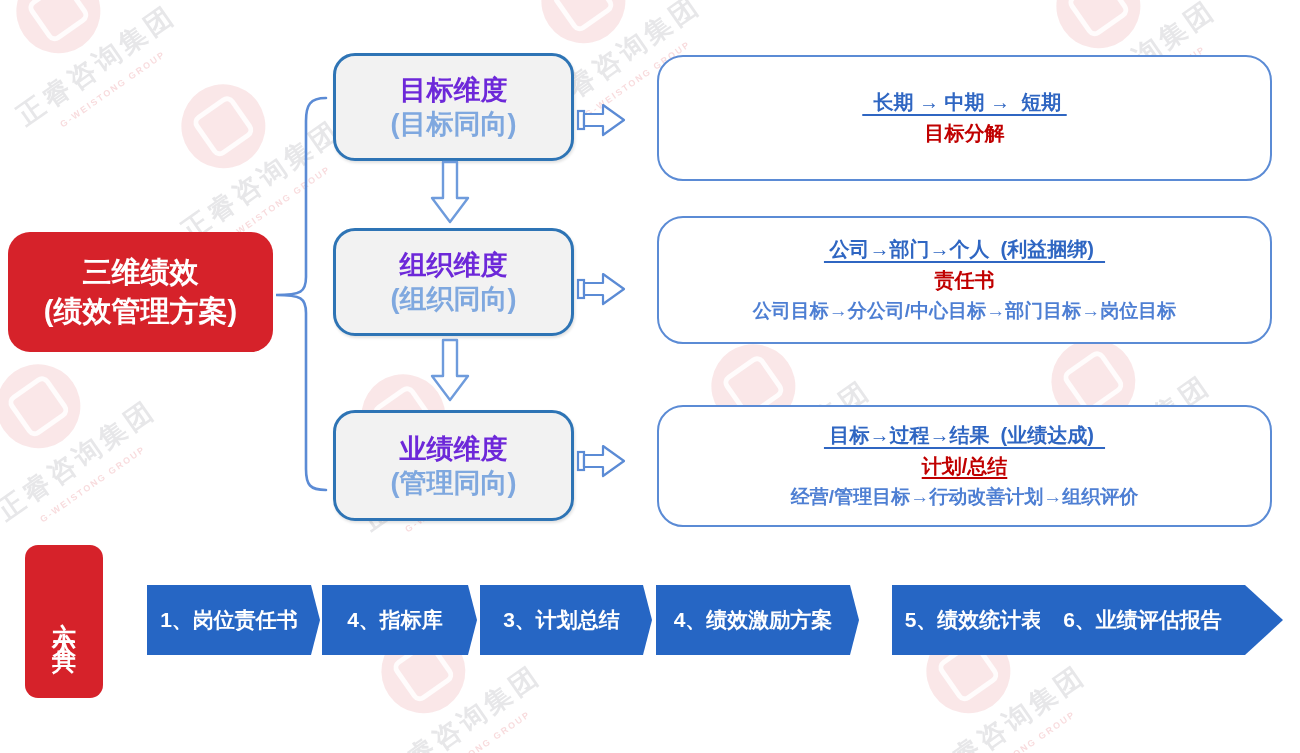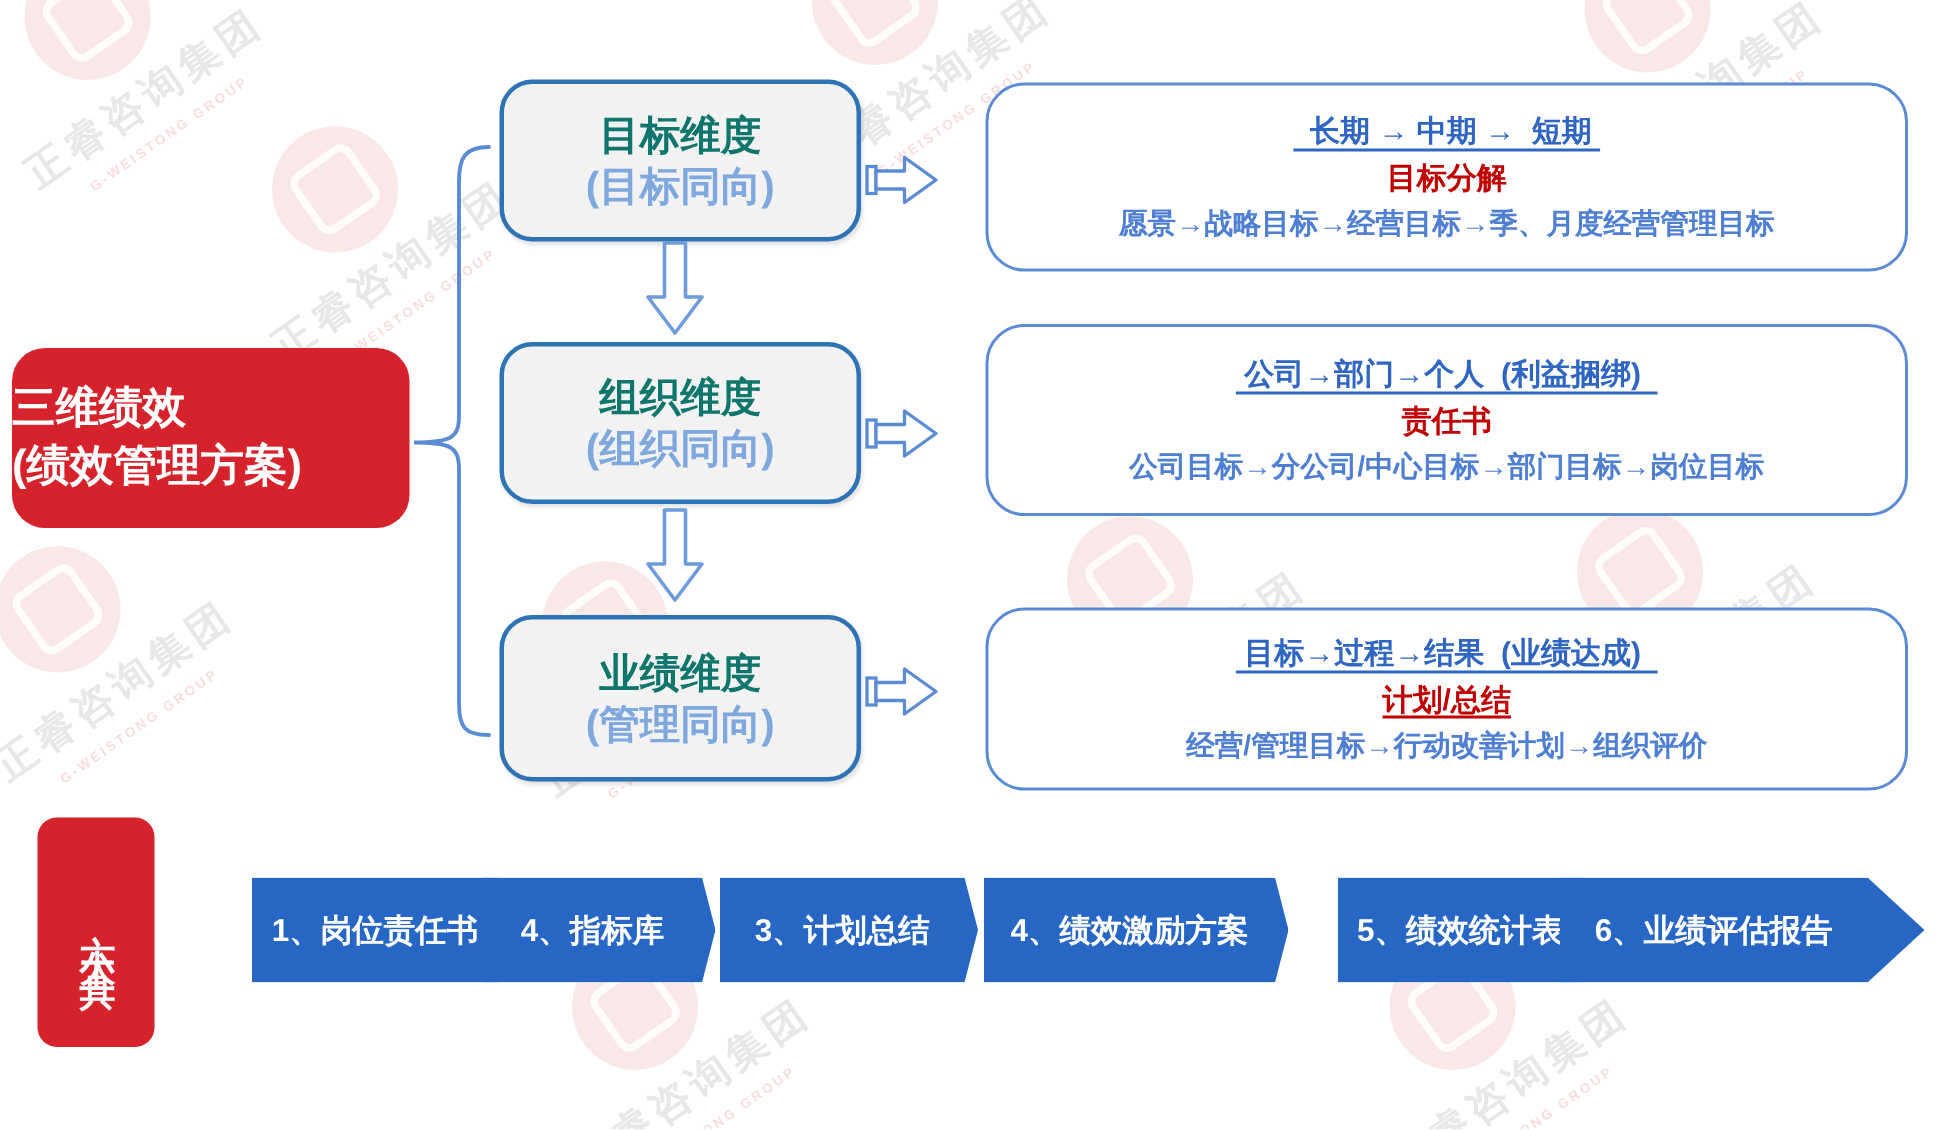--- a/index.html
+++ b/index.html
@@ -10,29 +10,29 @@
   .wm{position:absolute;display:flex;flex-direction:column;align-items:center;gap:6px;
       transform:translate(-50%,-50%) rotate(-35deg);pointer-events:none;}
   .wm-logo{width:84px;height:84px;border-radius:50%;background:rgba(216,60,62,0.12);
            display:flex;align-items:center;justify-content:center;}
   .wm-logo-inner{width:38px;height:38px;border:5px solid rgba(255,255,255,0.85);border-radius:9px;}
   .wm-text{font-size:27px;font-weight:bold;color:rgba(135,135,145,0.20);letter-spacing:4px;white-space:nowrap;}
   .wm-sub{font-size:9px;font-weight:bold;color:rgba(214,34,42,0.16);letter-spacing:2px;white-space:nowrap;}
 
   
   .main-box{position:absolute;left:8px;top:232px;width:265px;height:120px;background:#D6222A;
-            border-radius:22px;display:flex;flex-direction:column;align-items:flex-start;justify-content:center;
+            border-radius:22px;display:flex;flex-direction:column;align-items:center;justify-content:center;
             color:#fff;font-weight:bold;font-size:29px;line-height:39px;text-align:center;}
 
   
   .dim-box{position:absolute;left:333px;width:235px;height:102px;background:#F2F2F2;
            border:3.5px solid #2E74B5;border-radius:22px;box-shadow:1px 2px 3px rgba(0,0,0,0.12);
            display:flex;flex-direction:column;align-items:center;justify-content:center;
            font-weight:bold;font-size:27px;line-height:34px;text-align:center;}
-  .dim-title{color:#0f766e;}
+  .dim-title{color:#6d28d9;}
   .dim-sub{color:#7FA8DF;}
 
   
   .panel{position:absolute;left:657px;width:611px;background:#fff;border:2.5px solid #5B8BD5;
          border-radius:26px;display:flex;flex-direction:column;justify-content:center;
          gap:4px;font-weight:bold;text-align:center;}
   .p-line1{color:#2F66C2;font-size:20px;text-decoration:underline;text-underline-offset:5px;white-space:pre;}
   .p-line2{color:#C00000;font-size:20px;}
   .p-line2.u{text-decoration:underline;text-underline-offset:4px;}
   .p-line3{color:#4E7FD3;font-size:19px;}
@@ -168,38 +168,37 @@
     <path d="M8,15 H27 V6 L48,21 27,36 V27 H8 Z" fill="#fff" stroke="#5B8BD5" stroke-width="2.2" stroke-linejoin="round"></path>
   </svg>
   <svg class="conn" style="left:576px;top:440px;" width="52" height="42" viewBox="0 0 52 42">
     <rect x="2" y="12" width="6" height="18" fill="#fff" stroke="#5B8BD5" stroke-width="2.2"></rect>
     <path d="M8,15 H27 V6 L48,21 27,36 V27 H8 Z" fill="#fff" stroke="#5B8BD5" stroke-width="2.2" stroke-linejoin="round"></path>
   </svg>
 
   <div class="panel" style="top:55px;height:122px;">
     <span class="p-line1">  长期 → 中期 →  短期 </span>
     <span class="p-line2">目标分解</span>
-    <span class="p-line3">愿景→战略目标→经营目标→季、月度经营管理目标</span>
   </div>
   <div class="panel" style="top:216px;height:124px;">
     <span class="p-line1"> 公司→部门→个人  (利益捆绑)  </span>
     <span class="p-line2">责任书</span>
     <span class="p-line3">公司目标→分公司/中心目标→部门目标→岗位目标</span>
   </div>
   <div class="panel" style="top:405px;height:118px;">
     <span class="p-line1"> 目标→过程→结果  (业绩达成)  </span>
     <span class="p-line2 u">计划/总结</span>
     <span class="p-line3">经营/管理目标→行动改善计划→组织评价</span>
   </div>
 
   <div class="tools-label">
     <span>六大工具</span>
   </div>
 
-  <div class="tool" style="left:147px;width:173px;margin-left:21px;">
+  <div class="tool" style="left:147px;width:173px;">
     <span>1、岗位责任书</span>
   </div>
   <div class="tool" style="left:322px;width:155px;">
     <span>4、指标库</span>
   </div>
   <div class="tool" style="left:480px;width:172px;">
     <span>3、计划总结</span>
   </div>
   <div class="tool" style="left:656px;width:203px;">
     <span>4、绩效激励方案</span>

